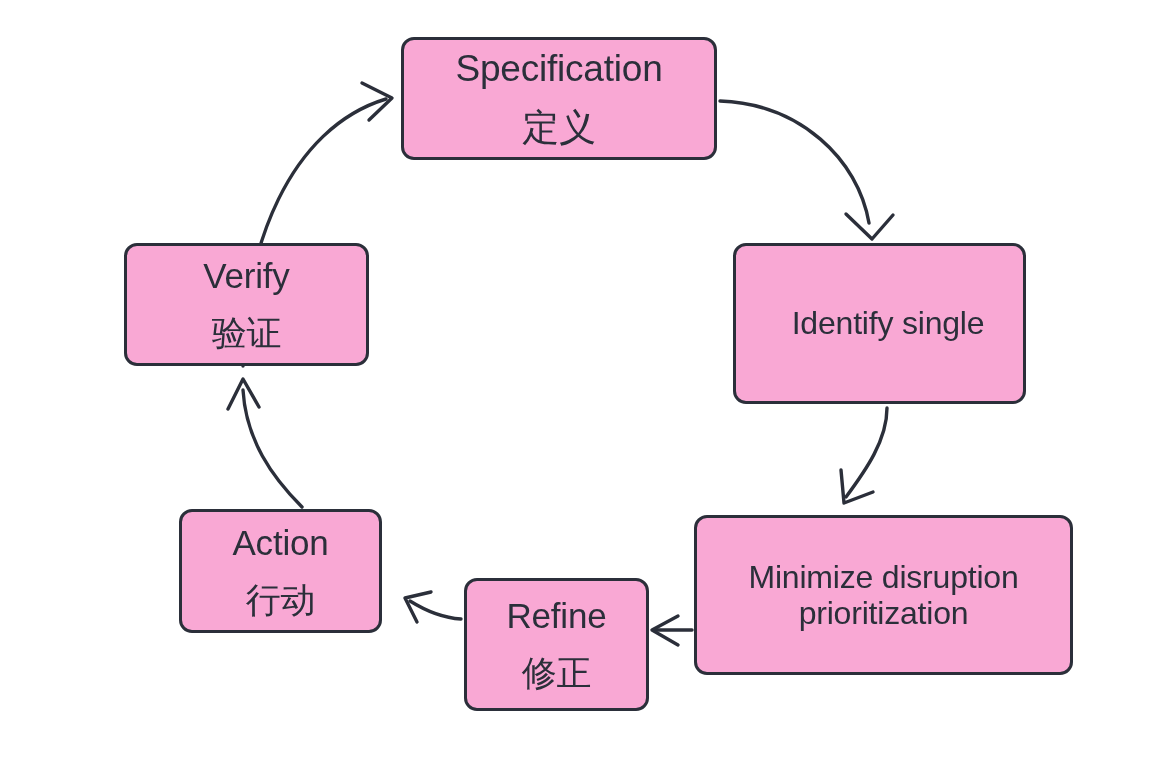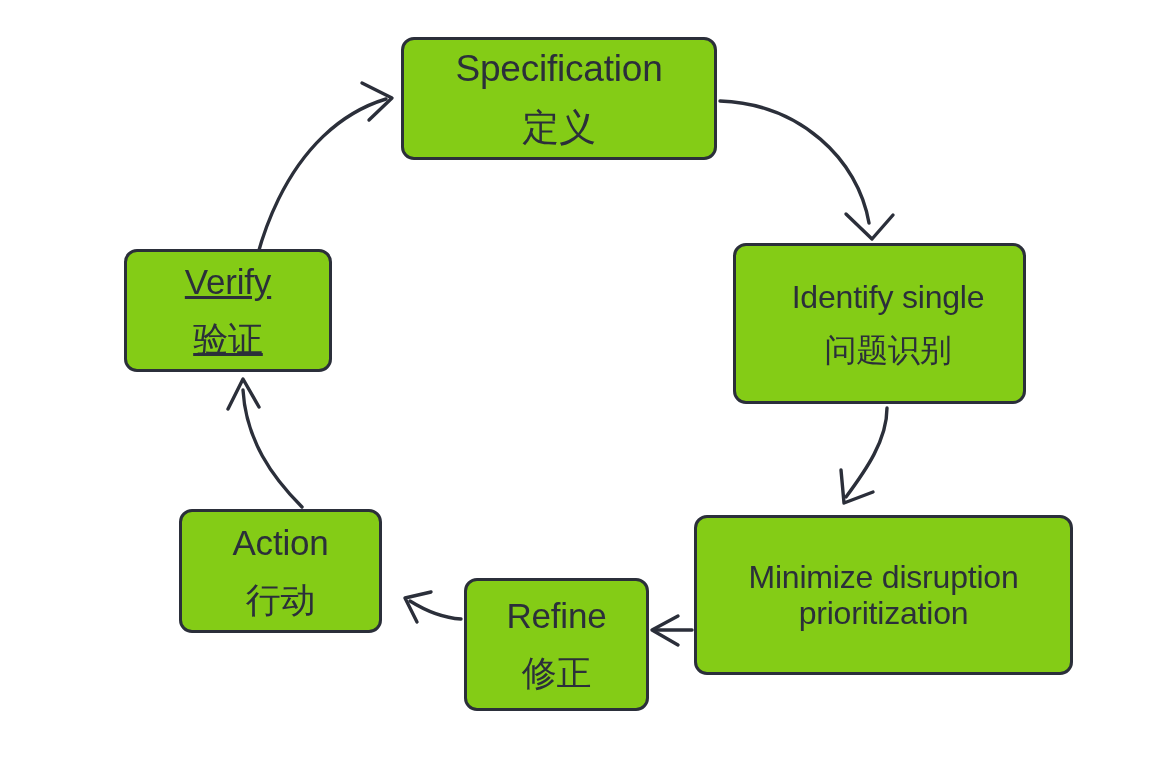--- a/index.html
+++ b/index.html
@@ -24,21 +24,21 @@
     left: 0;
     top: 0;
     width: 1152px;
     height: 768px;
   }
   .node {
     position: absolute;
     box-sizing: border-box;
     border: 3px solid #2b2f3a;
     border-radius: 13px;
-    background: #84cc16;
+    background: #f9a8d4;
     display: flex;
     flex-direction: column;
     align-items: center;
     justify-content: center;
     text-align: center;
     color: #2b2f3a;
     z-index: 2;
   }
   .node .ln {
     display: block;
@@ -48,21 +48,21 @@
   }
   .node .en { font-weight: 500; }
   .node .zh { font-weight: 500; margin-top: 17px; }
 
   
   #node-specification { left: 401px; top: 37px;  width: 316px; height: 123px; font-size: 37px; }
   #node-identify      { left: 733px; top: 243px; width: 293px; height: 161px; font-size: 32px; padding-left: 17px; }
   #node-minimize      { left: 694px; top: 515px; width: 379px; height: 160px; font-size: 32px; }
   #node-refine        { left: 464px; top: 578px; width: 185px; height: 133px; font-size: 35px; }
   #node-action        { left: 179px; top: 509px; width: 203px; height: 124px; font-size: 35px; }
-  #node-verify        { left: 124px; top: 249px; width: 208px; height: 123px; font-size: 35px; text-decoration: underline; }
+  #node-verify        { left: 124px; top: 243px; width: 245px; height: 123px; font-size: 35px; }
 </style>
 </head>
 <body>
 
 <div id="canvas">
 
   <svg id="arrows" viewBox="0 0 1152 768" width="1152" height="768" xmlns="http://www.w3.org/2000/svg">
     <g fill="none" stroke="#2b2f3a" stroke-width="3.4" stroke-linecap="round" stroke-linejoin="round">
 
       <g>
@@ -98,21 +98,20 @@
     </g>
   </svg>
 
   <div class="node" id="node-specification">
     <span class="ln en">Specification</span>
     <span class="ln zh">定义</span>
   </div>
 
   <div class="node" id="node-identify">
     <span class="ln en">Identify single</span>
-    <span class="ln zh">问题识别</span>
   </div>
 
   <div class="node" id="node-minimize">
     <span class="ln en">Minimize disruption</span>
     <span class="ln en">prioritization</span>
   </div>
 
   <div class="node" id="node-refine">
     <span class="ln en">Refine</span>
     <span class="ln zh">修正</span>

